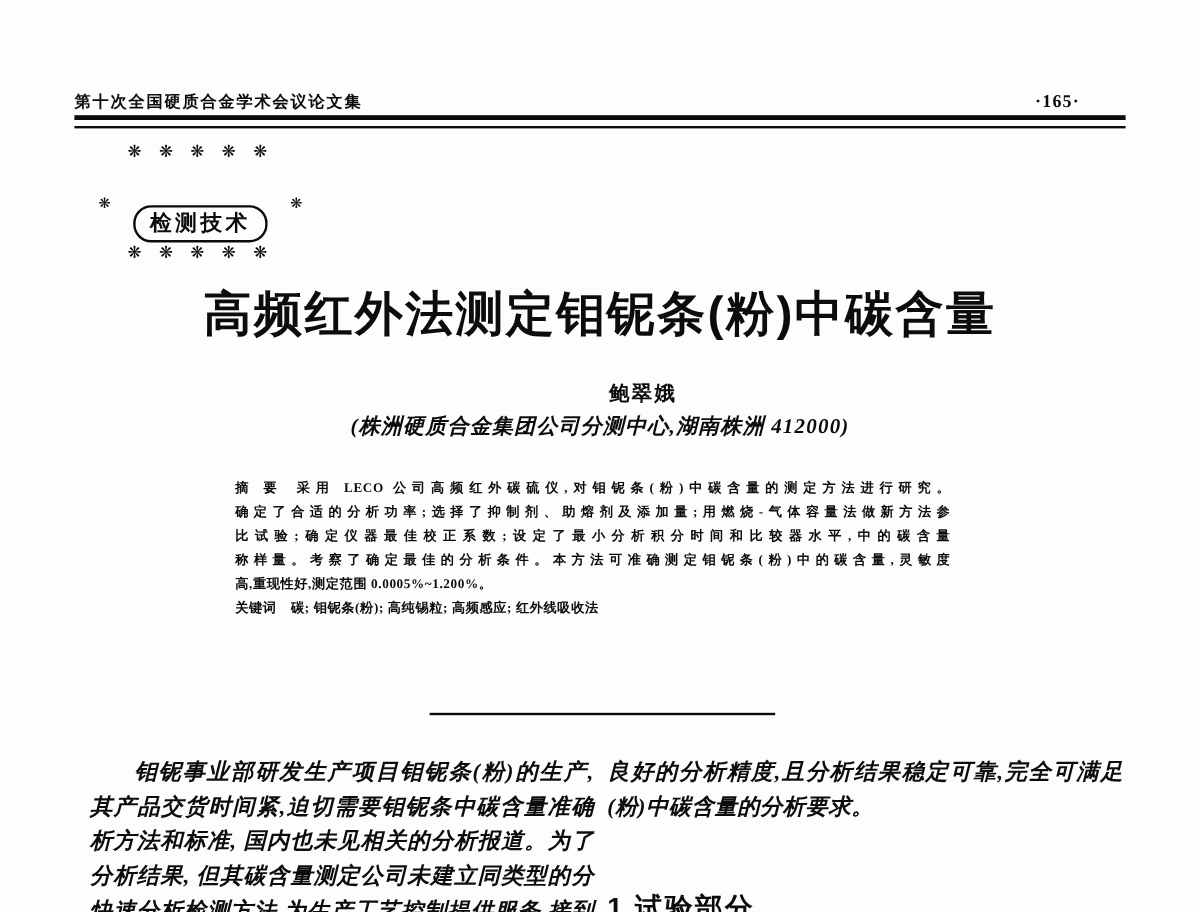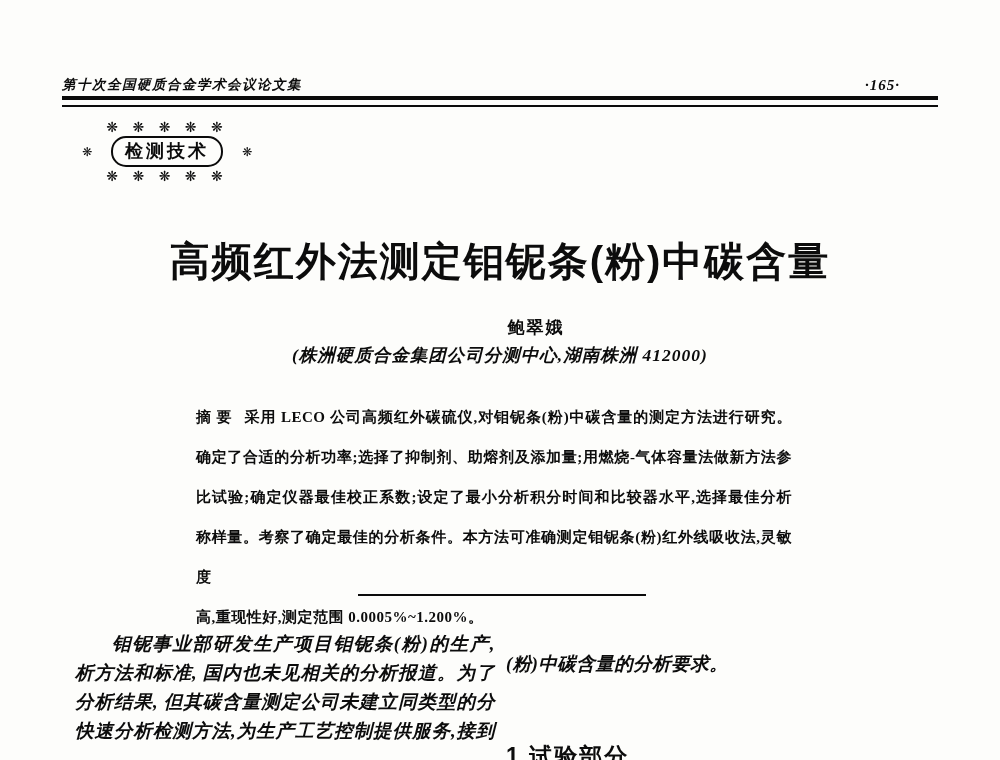--- a/index.html
+++ b/index.html
@@ -6,21 +6,21 @@
   body{
     width:1000px;height:760px;position:relative;overflow:hidden;
     background:#fdfdfb;color:#0c0c0c;
     font-family:"Liberation Serif","DejaVu Serif",serif;
   }
   .page{position:absolute;inset:0;}
 
   
   .header-row{
     position:absolute;left:62px;top:72px;width:876px;height:22px;
-    display:flex;justify-content:space-between;align-items:flex-end;font-style:italic;
+    display:flex;justify-content:space-between;align-items:flex-end;
   }
   .journal-name{
     font-family:"Liberation Sans","DejaVu Sans",sans-serif;
     font-size:13.5px;font-weight:700;letter-spacing:1.5px;
   }
   .page-number{
     font-size:15px;font-weight:700;margin-right:38px;letter-spacing:1px;
   }
   .rule-thick{position:absolute;left:62px;top:96px;width:876px;height:4px;background:#0b0b0b;}
   .rule-thin{position:absolute;left:62px;top:105px;width:876px;height:2px;background:#0b0b0b;}
@@ -29,58 +29,58 @@
   .stamp{
     position:absolute;left:82px;top:120px;width:170px;text-align:center;
     font-family:"DejaVu Sans",sans-serif;line-height:1;
   }
   .stamp .orn-row{font-size:14px;letter-spacing:5px;white-space:nowrap;color:#0b0b0b;}
   .stamp .mid{display:flex;align-items:center;justify-content:space-between;margin:2px 0;}
   .stamp .orn-side{font-size:12px;color:#0b0b0b;}
   .stamp-box{
     border:2.5px solid #0b0b0b;border-radius:15px;padding:4px 12px 5px;
     font-family:"Liberation Sans","DejaVu Sans",sans-serif;
-    font-size:18px;font-weight:700;letter-spacing:3px;white-space:nowrap;
+    font-size:18px;font-weight:700;letter-spacing:3px;white-space:nowrap;margin-top:35px;
   }
 
   
   .title{
     position:absolute;left:0;top:234px;width:1000px;text-align:center;
     font-family:"Liberation Sans","DejaVu Sans",sans-serif;
     font-size:40px;font-weight:700;letter-spacing:2px;white-space:nowrap;
   }
   .author{
     position:absolute;left:0;top:316px;width:1000px;text-align:center;
     font-size:17px;font-weight:700;letter-spacing:2px;margin-left:36px;
   }
   .affiliation{
     position:absolute;left:0;top:343px;width:1000px;text-align:center;
     font-size:17.5px;font-style:italic;font-weight:600;letter-spacing:1px;
   }
 
   
   .abstract{
     position:absolute;left:196px;top:397px;width:596px;
-    font-size:15px;font-weight:600;line-height:40px;letter-spacing:0.5px;
+    font-size:11px;font-weight:600;line-height:20px;letter-spacing:0.5px;
   }
   .abstract .line{text-align:justify;text-align-last:justify;white-space:normal;}
   .abstract .line.no-stretch{text-align:right;text-align-last:left;}
   .abstract .lbl{font-weight:800;margin-right:12px;}
 
   .footnote-rule{position:absolute;left:358px;top:594px;width:288px;height:2px;background:#0b0b0b;}
 
   
   .col{
     position:absolute;top:630px;font-size:18.5px;font-weight:600;
     line-height:29px;letter-spacing:0.5px;
   }
   .col-left{left:75px;width:420px;}
   .col-right{left:506px;width:430px;}
   .col .bline{text-align:justify;text-align-last:justify;font-style:italic;}
-  .col .bline.no-stretch{text-align:left;text-align-last:left;margin-top:20px;}
+  .col .bline.no-stretch{text-align:left;text-align-last:left;}
   .col .bline.indent{text-indent:2em;}
   .section-heading{
     position:absolute;left:506px;top:741px;width:430px;
     font-family:"Liberation Sans","DejaVu Sans",sans-serif;
     font-size:23px;font-weight:700;letter-spacing:2px;white-space:nowrap;
   }
 </style>
 </head>
 <body>
 
@@ -105,33 +105,38 @@
 
   <div class="title">高频红外法测定钼铌条(粉)中碳含量</div>
   <div class="author">鲍翠娥</div>
   <div class="affiliation">(株洲硬质合金集团公司分测中心,湖南株洲 412000)</div>
 
   <div class="abstract">
     <div class="line">
       <span class="lbl">摘  要</span><span>采用 LECO 公司高频红外碳硫仪,对钼铌条(粉)中碳含量的测定方法进行研究。</span>
     </div>
     <div class="line">确定了合适的分析功率;选择了抑制剂、助熔剂及添加量;用燃烧-气体容量法做新方法参</div>
-    <div class="line">比试验;确定仪器最佳校正系数;设定了最小分析积分时间和比较器水平,选择最佳分析</div>
-    <div class="line">称样量。考察了确定最佳的分析条件。本方法可准确测定钼铌条(粉)红外线吸收法,灵敏度</div>
+    <div class="line">比试验;确定仪器最佳校正系数;设定了最小分析积分时间和比较器水平,中的碳含量</div>
+    <div class="line">称样量。考察了确定最佳的分析条件。本方法可准确测定钼铌条(粉)中的碳含量,灵敏度</div>
     <div class="line no-stretch">高,重现性好,测定范围 0.0005%~1.200%。</div>
+    <div class="line no-stretch">
+      <span class="lbl">关键词</span><span>碳; 钼铌条(粉); 高纯锡粒; 高频感应; 红外线吸收法</span>
+    </div>
   </div>
 
   <div class="footnote-rule"></div>
 
   <div class="col col-left">
     <div class="bline indent">钼铌事业部研发生产项目钼铌条(粉)的生产,</div>
+    <div class="bline">其产品交货时间紧,迫切需要钼铌条中碳含量准确</div>
     <div class="bline">析方法和标准, 国内也未见相关的分析报道。为了</div>
     <div class="bline">分析结果, 但其碳含量测定公司未建立同类型的分</div>
     <div class="bline">快速分析检测方法,为生产工艺控制提供服务,接到</div>
   </div>
 
   <div class="col col-right">
+    <div class="bline">良好的分析精度,且分析结果稳定可靠,完全可满足</div>
     <div class="bline no-stretch">(粉)中碳含量的分析要求。</div>
   </div>
 
   <div class="section-heading">1  试验部分</div>
 
 </div>
 
 </body></html>

